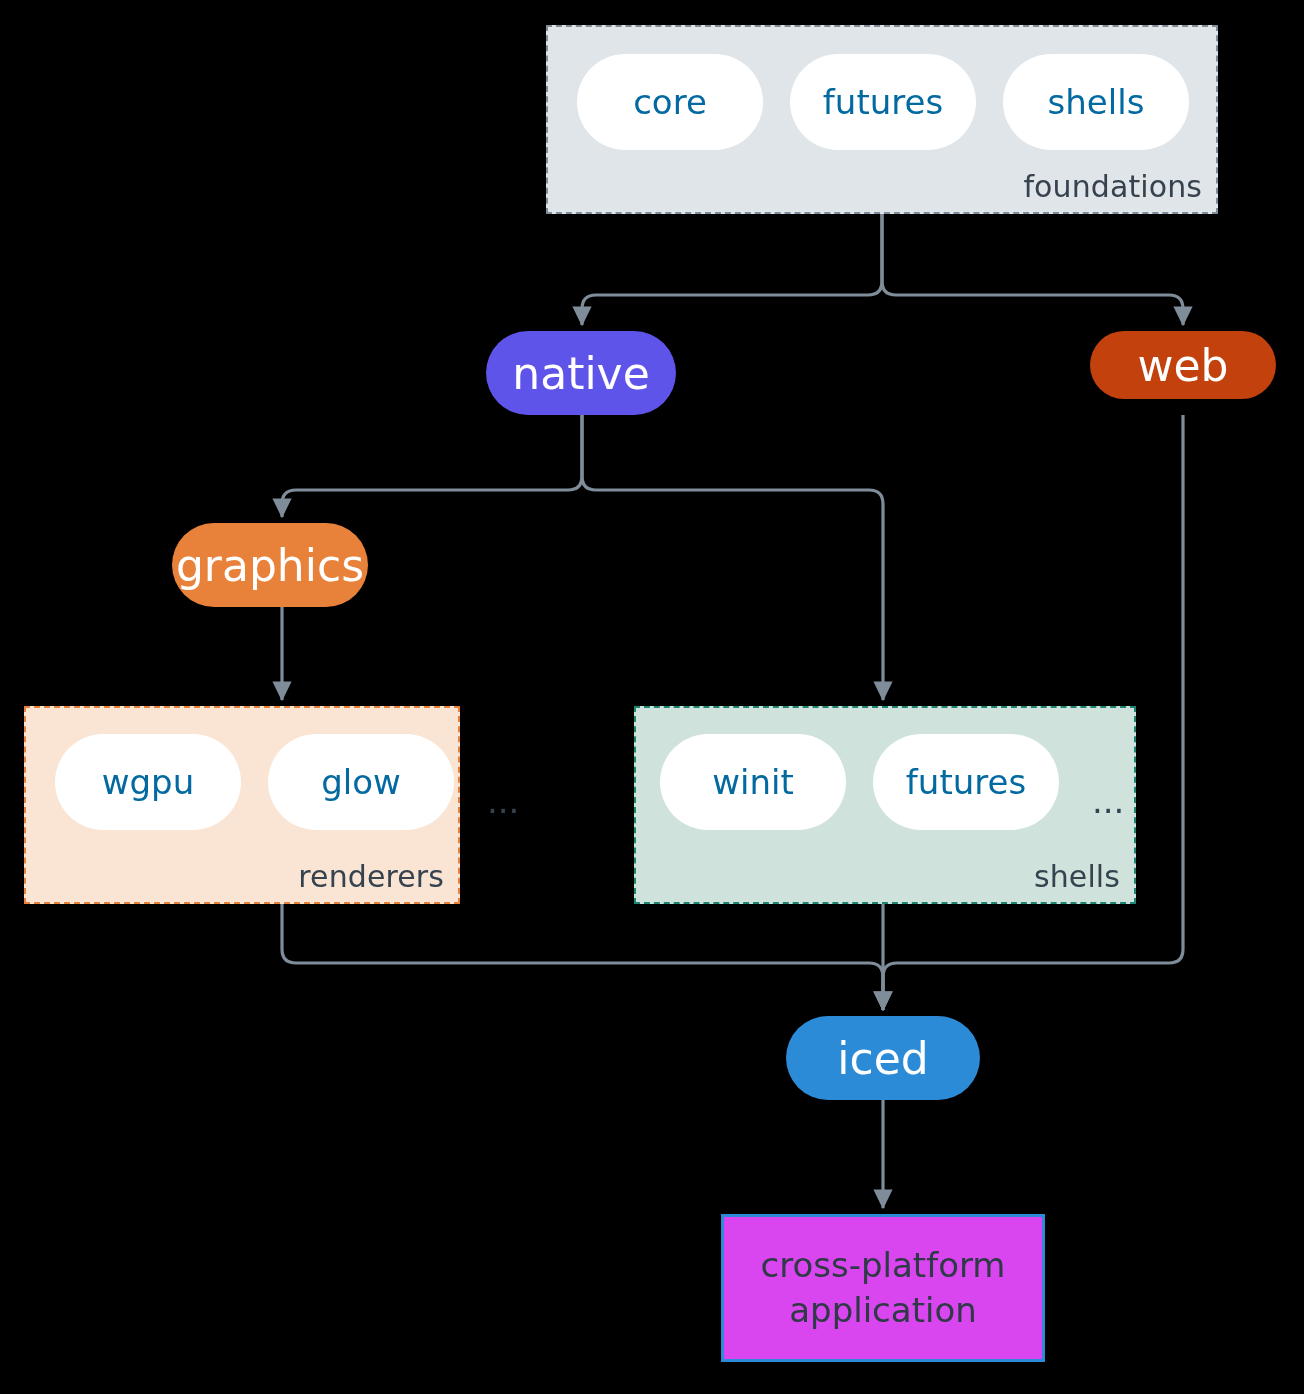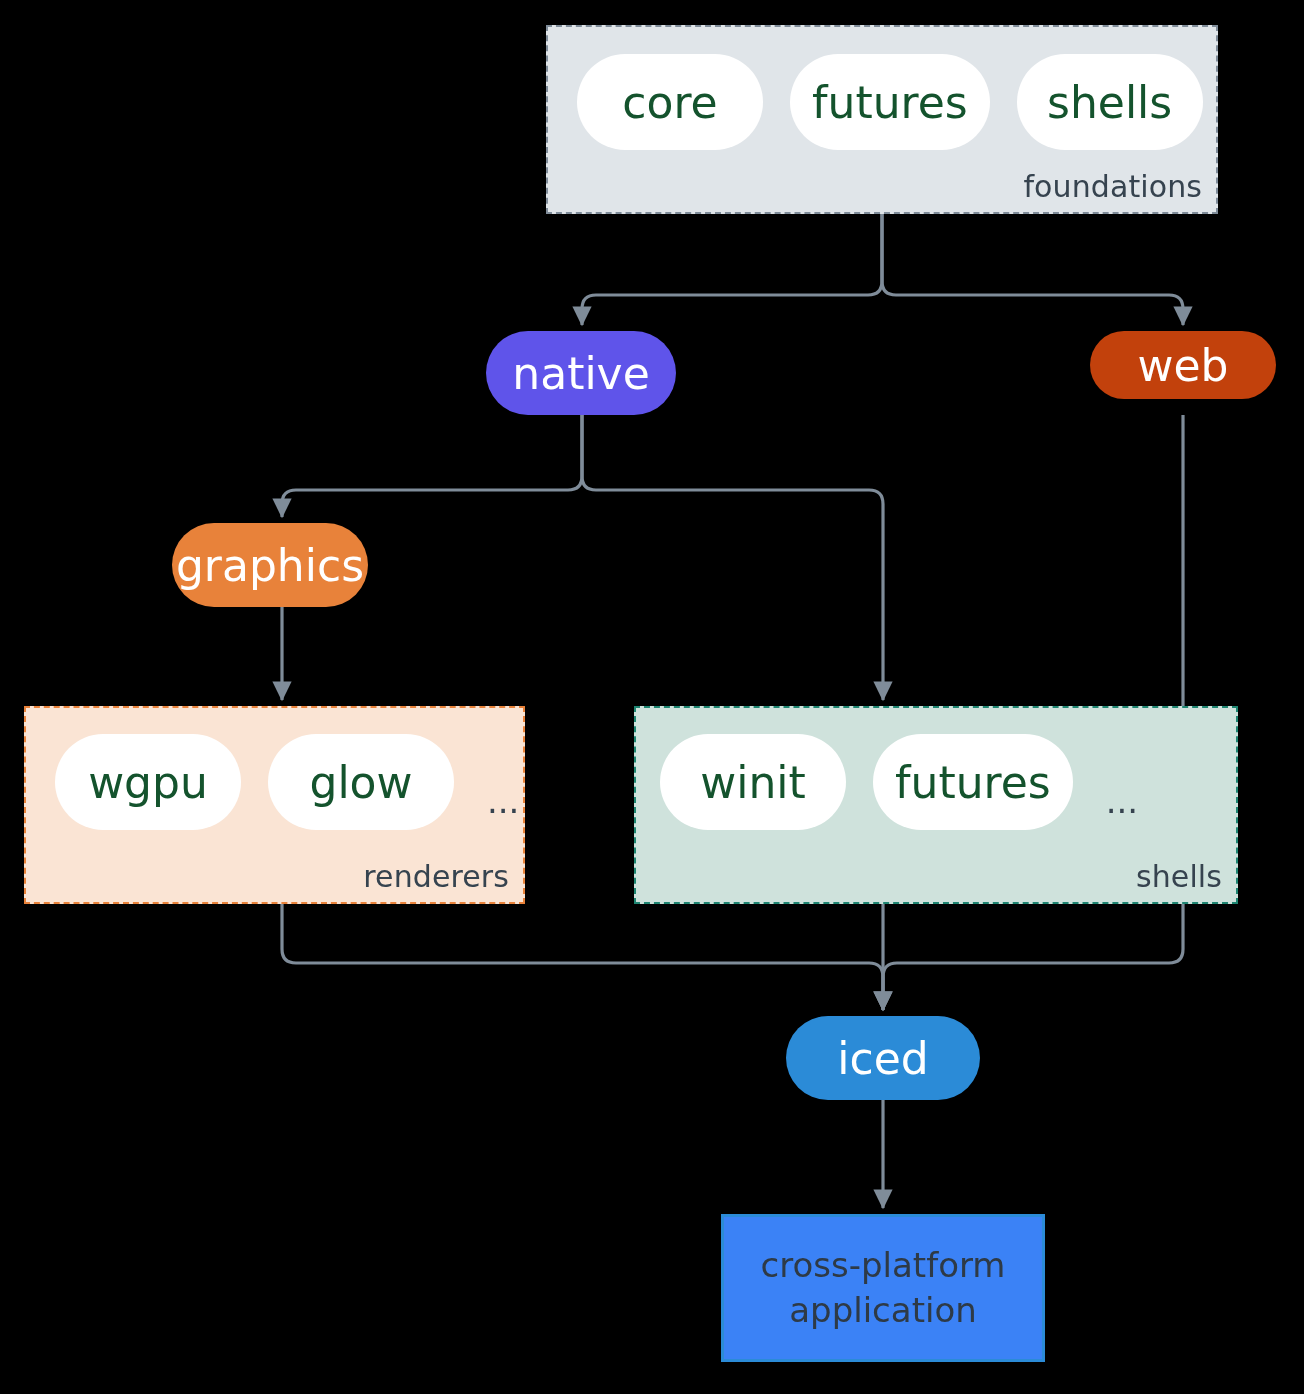--- a/index.html
+++ b/index.html
@@ -50,45 +50,45 @@
   .grp-foundations {
     left: 546px;  top: 25px;
     width: 672px; height: 189px;
     background: #e0e5e9;
     border: 2px dashed #7f8c99;
   }
   .grp-foundations .group-pills { left: 29px; top: 27px; gap: 27px; }
 
   .grp-renderers {
     left: 24px;   top: 706px;
-    width: 501px; height: 198px;
+    width: 436px; height: 198px;
     background: #fae4d4;
     border: 2px dashed #e8823a;
     padding-left: 40px;
   }
   .grp-renderers .group-pills { left: 29px; top: 26px; gap: 27px; }
   .grp-renderers .group-label { color: #36434f; }
 
   .grp-shells {
     left: 634px;  top: 706px;
-    width: 604px; height: 198px;
+    width: 502px; height: 198px;
     background: #cfe2dc;
     border: 2px dashed #1e8571;
   }
   .grp-shells .group-pills { left: 24px; top: 26px; gap: 27px; }
 
   
   .pill {
     display: flex;
     align-items: center;
     justify-content: center;
     background: #ffffff;
     border-radius: 999px;
-    color: #14532d;
-    font-size: 44px;
+    color: #0369a1;
+    font-size: 34px;
     box-sizing: border-box;
     height: 96px;
     padding: 0 22px;
     min-width: 186px;
   }
   .ellipsis {
     color: #36434f;
     font-size: 34px;
     line-height: 1;
     padding: 0 6px 12px 6px;
@@ -113,21 +113,21 @@
   .node-native   { left: 486px;  top: 331px; width: 190px; height: 84px; background: #5f54ea; }
   .node-web      { left: 1090px; top: 331px; width: 186px; height: 68px; background: #c2410c; }
   .node-graphics { left: 172px;  top: 523px; width: 196px; height: 84px; background: #e8823a; }
   .node-iced     { left: 786px;  top: 1016px; width: 194px; height: 84px; background: #2b8bd7; }
 
   
   .box-app {
     position: absolute;
     left: 721px; top: 1214px;
     width: 324px; height: 148px;
-    background: #3b82f6;
+    background: #d946ef;
     border: 3px solid #2b8bd7;
     box-sizing: border-box;
     display: flex;
     flex-direction: column;
     align-items: center;
     justify-content: center;
     color: #2e3a46;
     font-size: 34px;
     line-height: 1.32;
     text-align: center;

